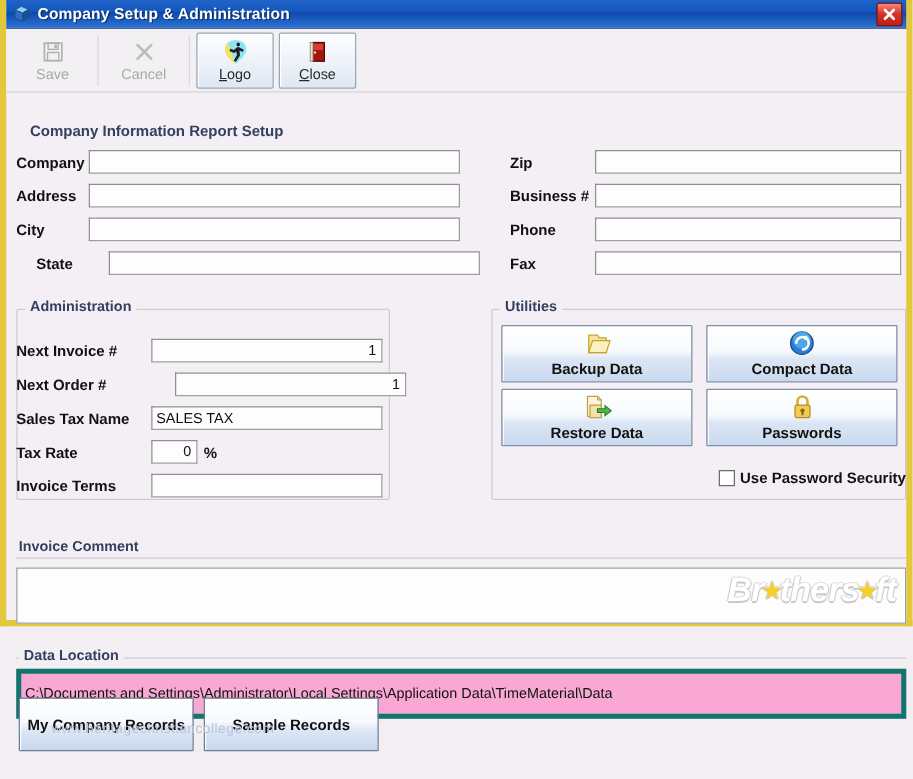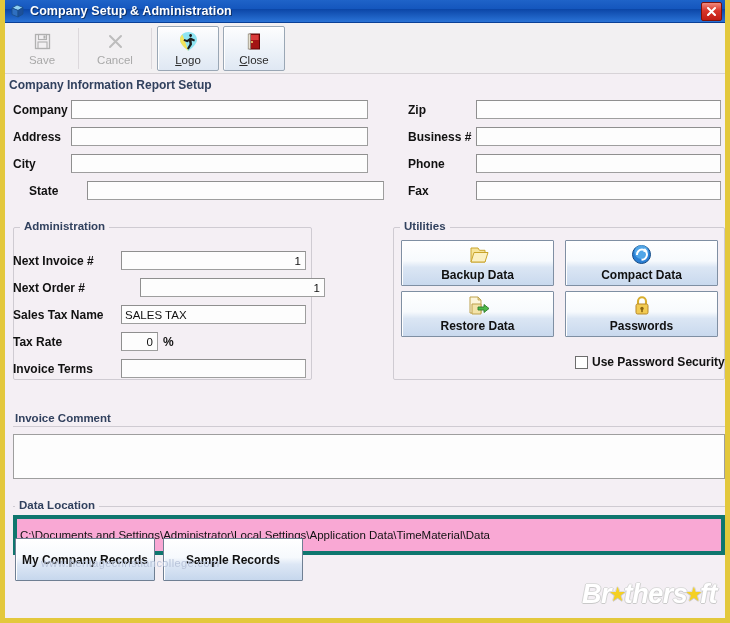--- a/index.html
+++ b/index.html
@@ -3,21 +3,21 @@
 <meta charset="utf-8">
 <style>
   html,body{margin:0;padding:0;}
   body{
     width:730px;height:623px;overflow:hidden;
     background:#f2eef2;
     font-family:"Liberation Sans", sans-serif;
     font-size:12px;color:#111;
   }
   .window{
-    position:absolute;left:0;top:0;width:730px;height:623px;
+    position:absolute;left:0;top:0;width:730px;height:501px;
     box-sizing:border-box;
     border-left:5px solid #e3c83c;
     border-right:5px solid #e3c83c;
     border-bottom:5px solid #e3c83c;
     border-top:0;
     background:#f4eff4;
   }
   
   .titlebar{
     position:relative;height:22px;
@@ -61,21 +61,22 @@
     text-align:right;
   }
   .tbtn.disabled{color:#a9a9a9;cursor:default;}
   .tbtn .ico{height:22px;display:flex;align-items:center;justify-content:center;}
   .tbtn .lbl u{text-decoration:underline;}
   .sep{width:1px;height:41px;background:#dcd8dc;margin:2px 5px 0 1px;}
   
   .content{position:relative;padding:0;}
   .sect-title{
     font-size:12px;font-weight:bold;color:#31415e;
-    padding:4px 0 2px 4px;
+    padding:4px 0 2px 19px;
+    margin-top:20px;
   }
   
   .group{
     position:absolute;box-sizing:border-box;
     border:1px solid #cfcbd2;border-radius:2px;
     background:transparent;
   }
   .group > .legend{
     position:absolute;top:-8px;left:6px;
     background:#f4eff4;padding:0 4px;

